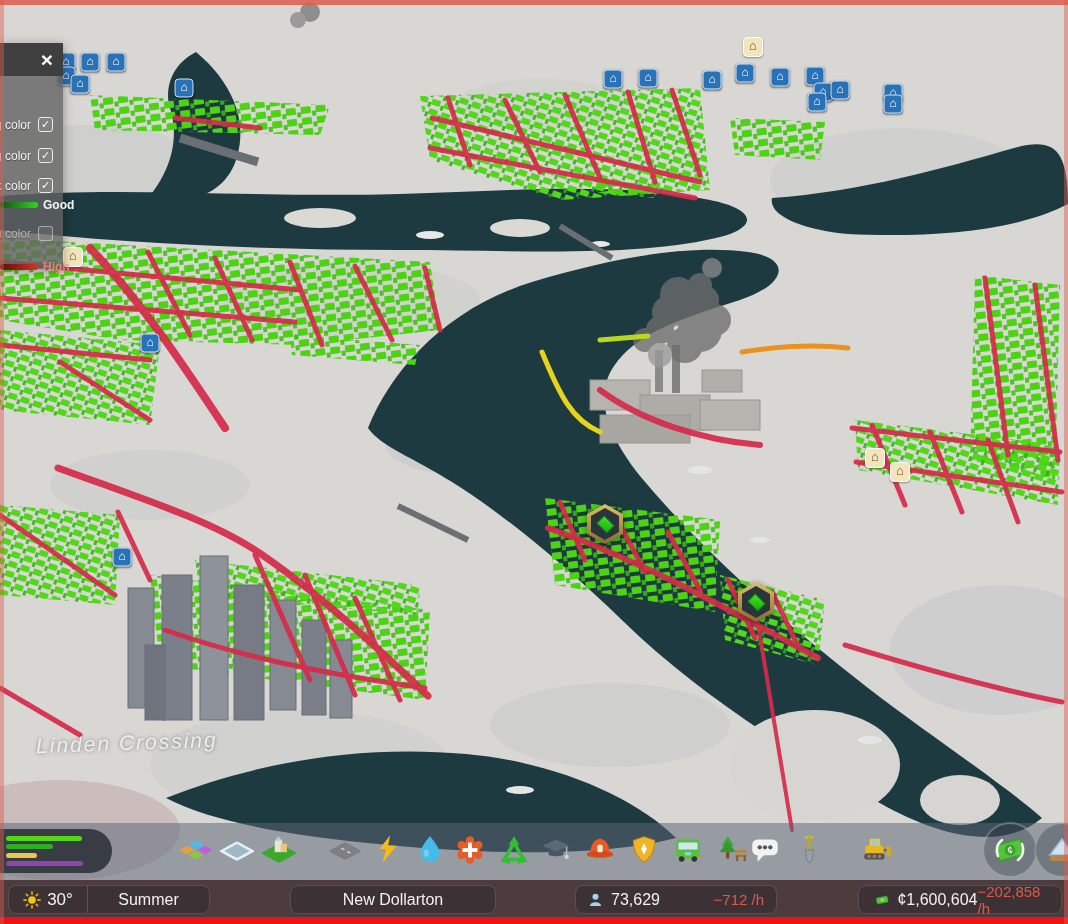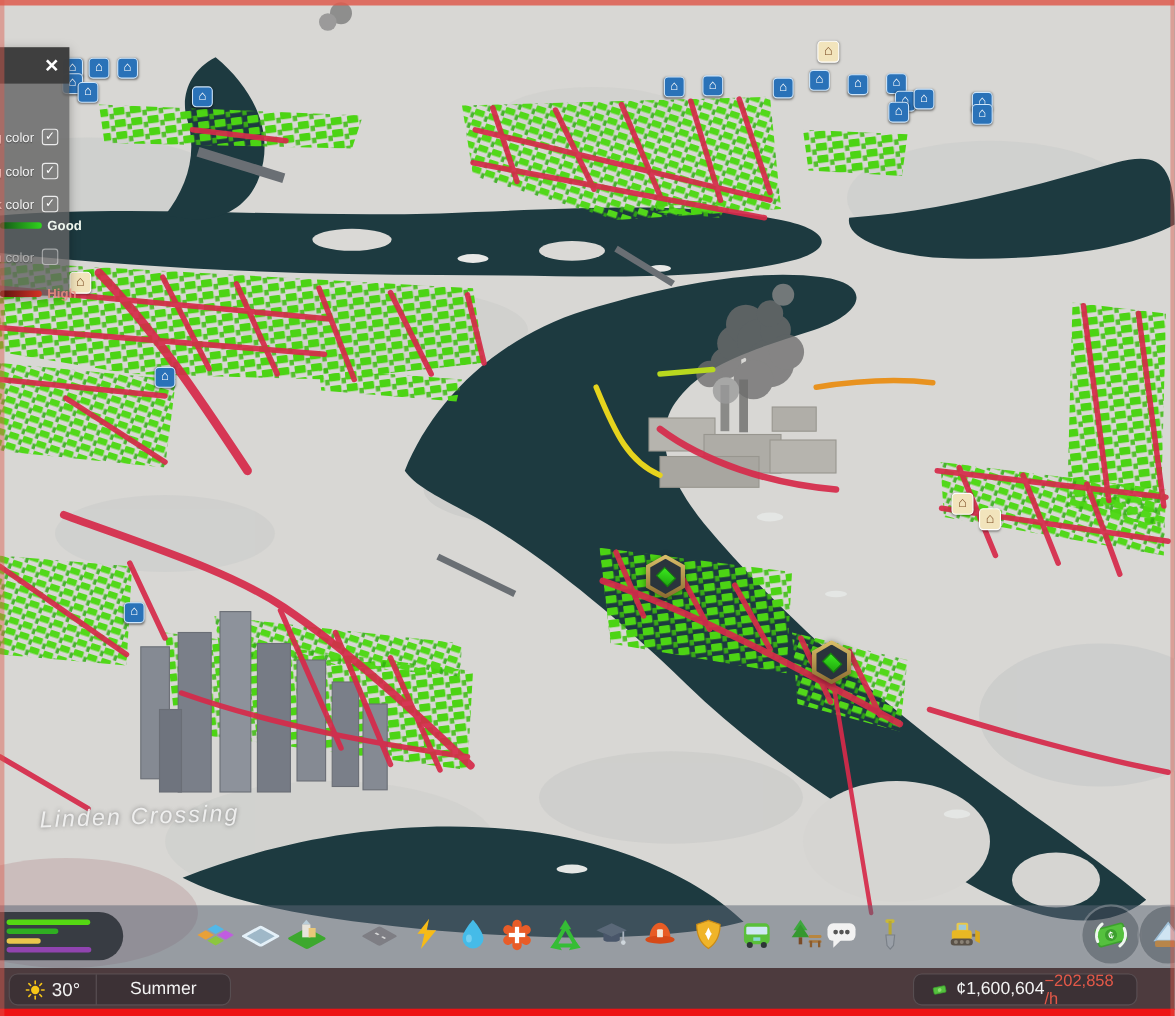--- a/index.html
+++ b/index.html
@@ -503,23 +503,34 @@
           </g>
         </svg>
         <span style="font-size:17px">30°</span>
       </div>
       <div class="seg-divider"></div>
       <div class="seg" style="flex:1">
         <span>Summer</span>
       </div>
     </div>
 
-
-
-    <div class="pill" style="left:830px;width:204px;padding:0 16px">
+    <div class="pill" style="left:290px;width:206px;justify-content:center">
+      <span>New Dollarton</span>
+    </div>
+
+    <div class="pill" style="left:575px;width:202px;padding:0 12px">
+      <svg width="15" height="16" viewBox="0 0 32 32">
+        <circle cx="16" cy="9" r="6.5" fill="#9fd4ea"></circle>
+        <path d="M4,29 C4,18 28,18 28,29 Z" fill="#9fd4ea"></path>
+      </svg>
+      <span class="val">73,629</span>
+      <span class="rate" style="color: rgb(226, 88, 72);">−712 /h</span>
+    </div>
+
+    <div class="pill" style="left:858px;width:204px;padding:0 16px">
       <svg width="17" height="12" viewBox="0 0 34 22">
         <g transform="translate(17,11) rotate(-12)">
           <rect x="-13" y="-7" width="26" height="14" rx="2" fill="#55c13e" stroke="#3da02e" stroke-width="1.5"></rect>
           <circle cx="0" cy="0" r="4" fill="#8ade6e"></circle>
         </g>
       </svg>
       <span class="val">¢1,600,604</span>
       <span class="rate" style="color: rgb(226, 88, 72);">−202,858 /h</span>
     </div>
   </div>

